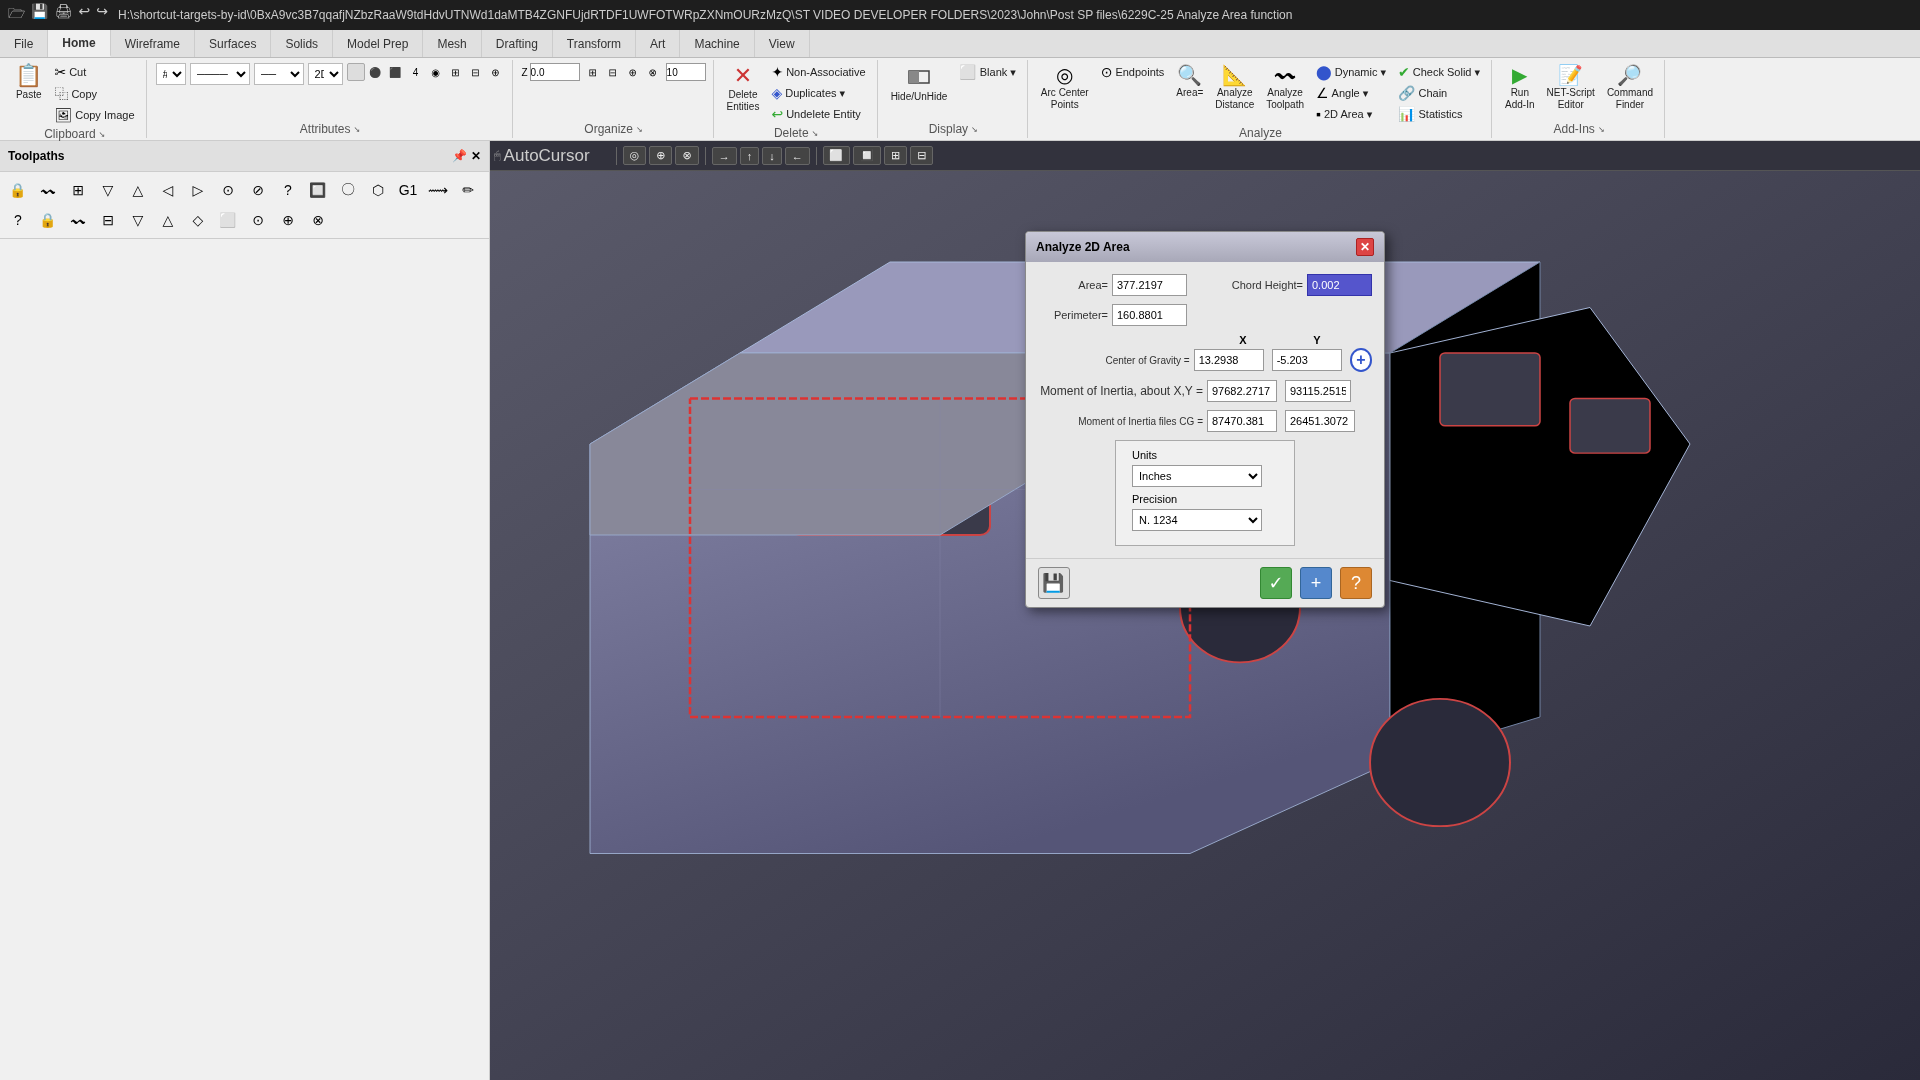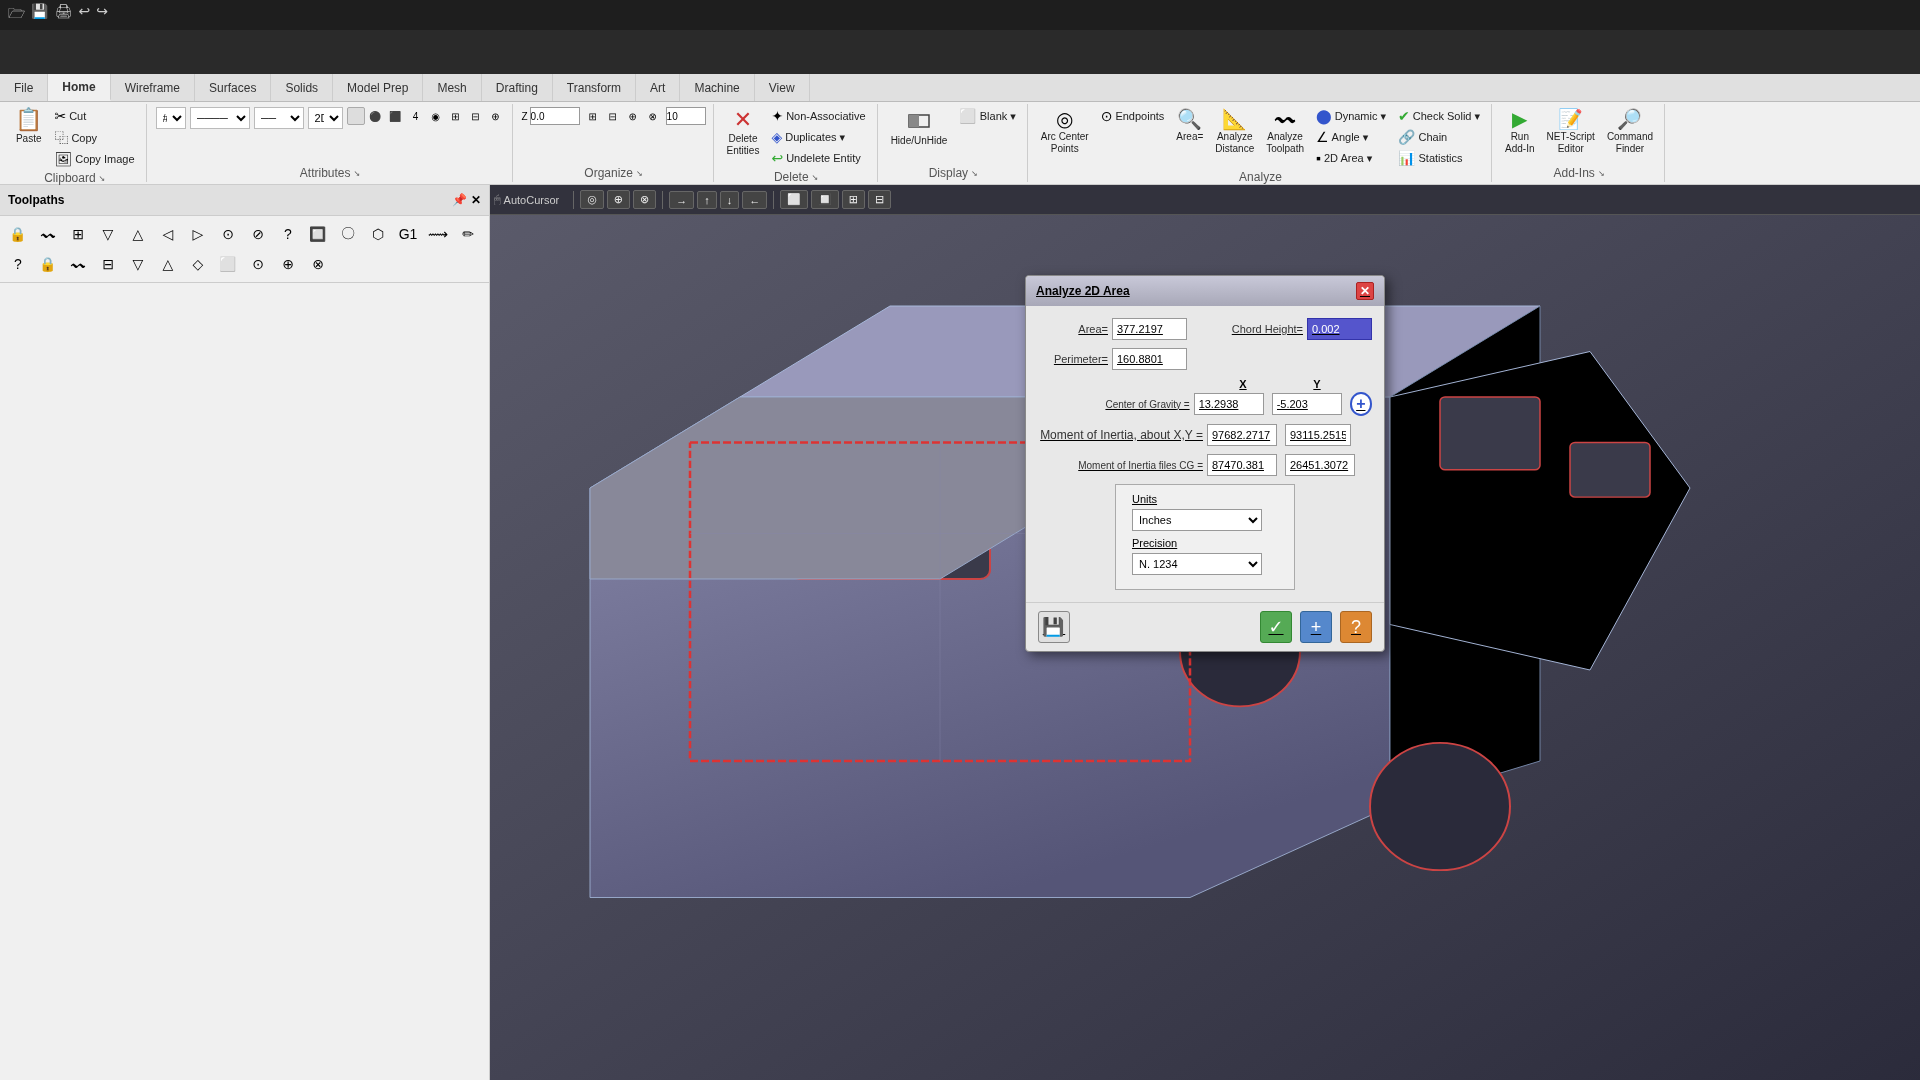--- a/index.html
+++ b/index.html
@@ -17,21 +17,20 @@
       white-space: nowrap;
       overflow: hidden;
     }
     #titlebar .title-icons { display: flex; gap: 6px; margin-right: 10px; }
     #titlebar .title-icons span { font-size: 14px; cursor: pointer; }
 
     
     #ribbon {
       background: #f0f0f0;
       border-bottom: 1px solid #ccc;
-      margin-top: 44px;
     }
     #ribbon-tabs {
       display: flex;
       background: #e0e0e0;
       border-bottom: 1px solid #bbb;
       height: 28px;
     }
     .ribbon-tab {
       padding: 4px 14px;
       cursor: pointer;
@@ -189,21 +188,20 @@
 
     
     #dialog-overlay {
       position: absolute;
       top: 0; left: 0; right: 0; bottom: 0;
       display: flex;
       align-items: flex-start;
       justify-content: center;
       padding-top: 60px;
       z-index: 100;
-      text-decoration: underline;
     }
     #dialog {
       background: #e8e8e8;
       border: 1px solid #888;
       border-radius: 4px;
       box-shadow: 4px 4px 12px rgba(0,0,0,0.5);
       width: 360px;
       min-height: 370px;
     }
     #dialog-title {
@@ -320,20 +318,21 @@
 <body>
 
 <div id="titlebar">
   <div class="title-icons">
     <span>🗁</span>
     <span>💾</span>
     <span>🖨</span>
     <span>↩</span>
     <span>↪</span>
   </div>
+  <span>H:\shortcut-targets-by-id\0BxA9vc3B7qqafjNZbzRaaW9tdHdvUTNWd1daMTB4ZGNFUjdRTDF1UWFOTWRpZXNmOURzMzQ\ST VIDEO DEVELOPER FOLDERS\2023\John\Post SP files\6229C-25 Analyze Area function</span>
 </div>
 
 <div id="ribbon">
   <div id="ribbon-tabs">
     <div class="ribbon-tab">File</div>
     <div class="ribbon-tab active">Home</div>
     <div class="ribbon-tab">Wireframe</div>
     <div class="ribbon-tab">Surfaces</div>
     <div class="ribbon-tab">Solids</div>
     <div class="ribbon-tab">Model Prep</div>
@@ -597,21 +596,21 @@
       <div class="tp-btn">⊙</div>
       <div class="tp-btn">⊕</div>
       <div class="tp-btn">⊗</div>
     </div>
   </div>
 
   <div id="canvas-area">
 
     <div id="canvas-toolbar">
       <span style="color:#aaa;font-size:11px;">🖱</span>
-      <span style="color:#ccc;font-size:11px;margin-right:8px;">AutoCursor</span>
+      <span style="color:#ccc;font-size:17px;margin-right:20px;">AutoCursor</span>
       <div class="ct-sep"></div>
       <button class="ct-btn">◎</button>
       <button class="ct-btn">⊕</button>
       <button class="ct-btn">⊗</button>
       <div class="ct-sep"></div>
       <button class="ct-btn">→</button>
       <button class="ct-btn">↑</button>
       <button class="ct-btn">↓</button>
       <button class="ct-btn">←</button>
       <div class="ct-sep"></div>

